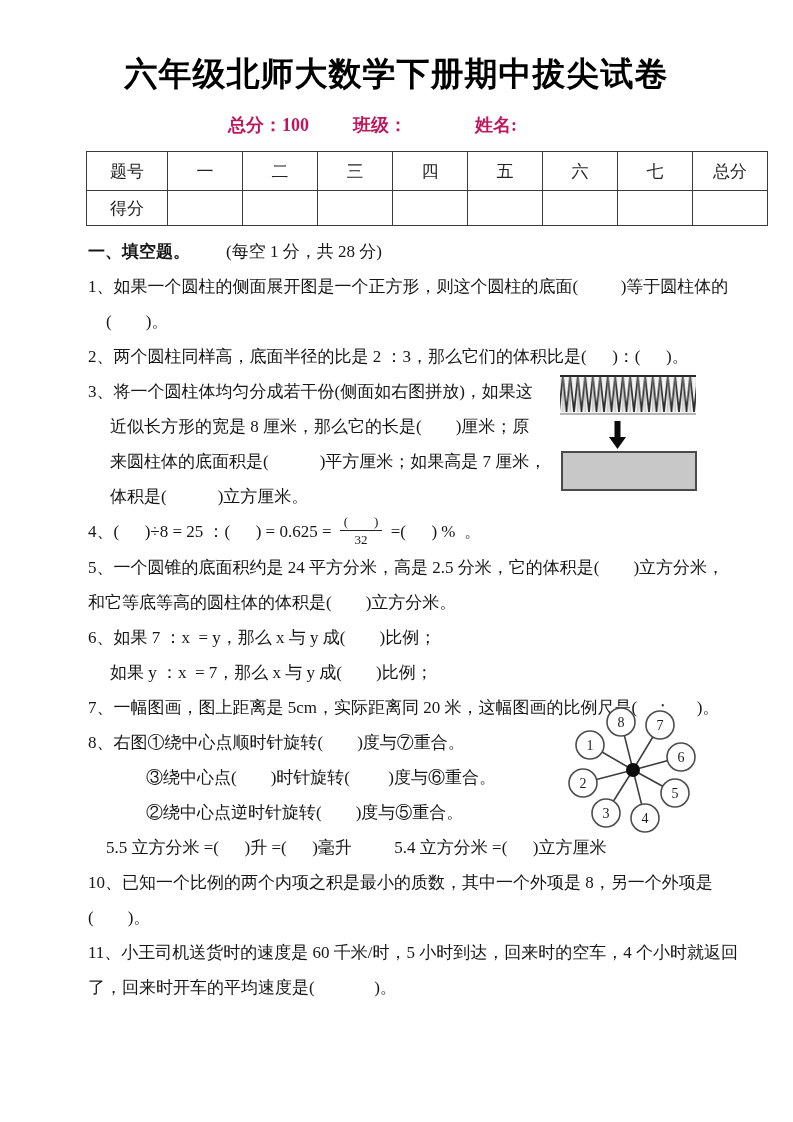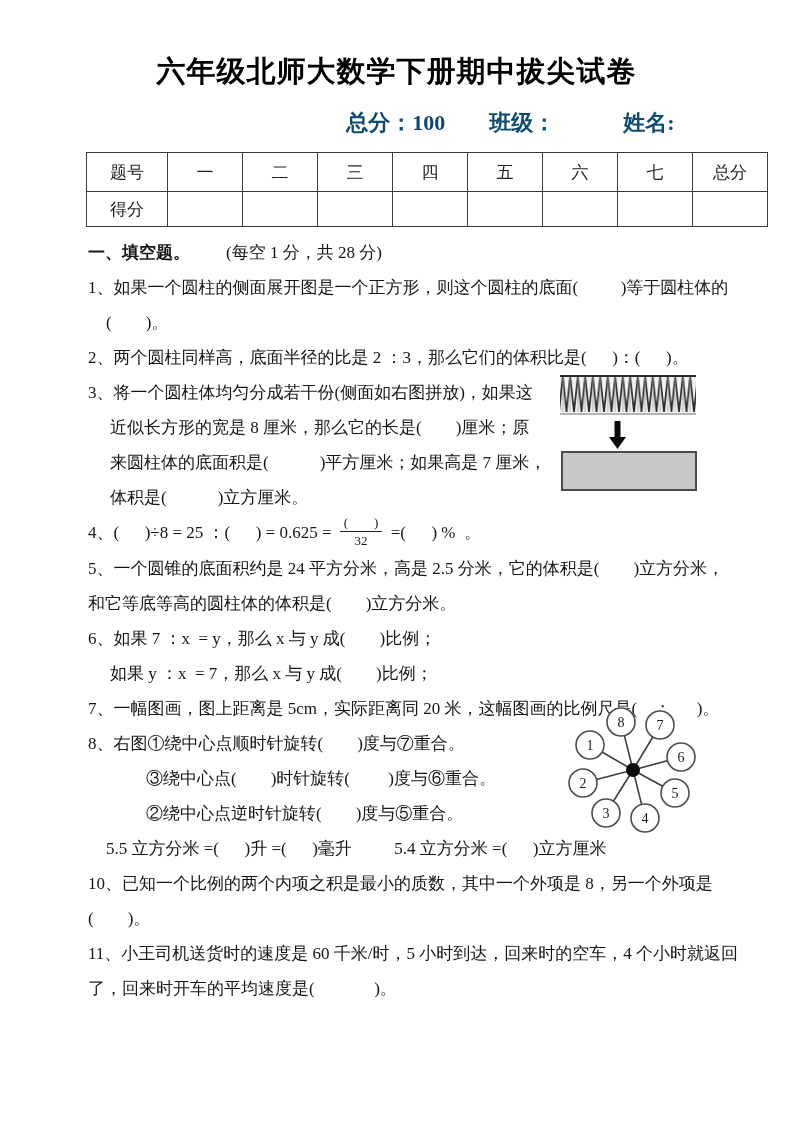--- a/index.html
+++ b/index.html
@@ -4,25 +4,25 @@
 <style>
   html,body { margin:0; padding:0; background:#e8e8e8; }
   .paper {
     position:relative; width:793px; height:1122px; margin:0 auto;
     background:#ffffff; color:#161616; overflow:hidden;
     font-family:"Liberation Serif","DejaVu Serif",serif;
   }
   .title {
     padding-top:52px; text-align:center;
     font-family:"Liberation Sans","DejaVu Sans",sans-serif;
-    font-weight:bold; font-size:29px; letter-spacing:1px; color:#000;
+    font-weight:bold; font-size:33px; letter-spacing:1px; color:#000;
   }
   .meta {
     margin-top:16px; padding-left:228px; display:flex;
-    font-size:22px; font-weight:bold; color:#0c4a6e;justify-content:center;
+    font-size:18px; font-weight:bold; color:#be185d;
   }
   .meta-class { margin-left:44px; }
   .meta-name { margin-left:68px; }
 
   table.score-table {
     margin:14px 0 0 86px; width:682px;
     border-collapse:collapse; table-layout:fixed;
   }
   table.score-table td {
     border:1.6px solid #3b3b3b; text-align:center;

